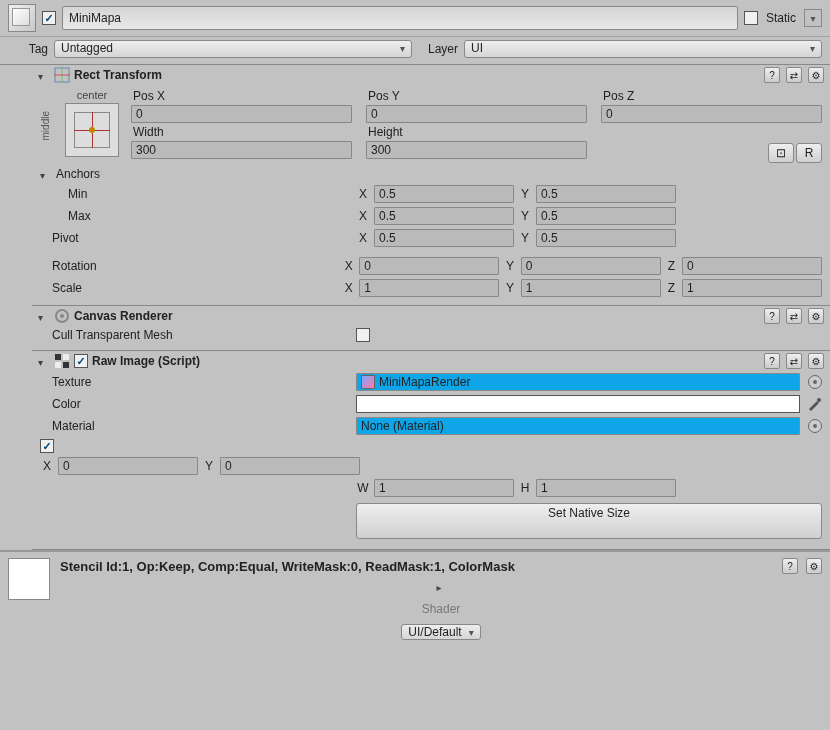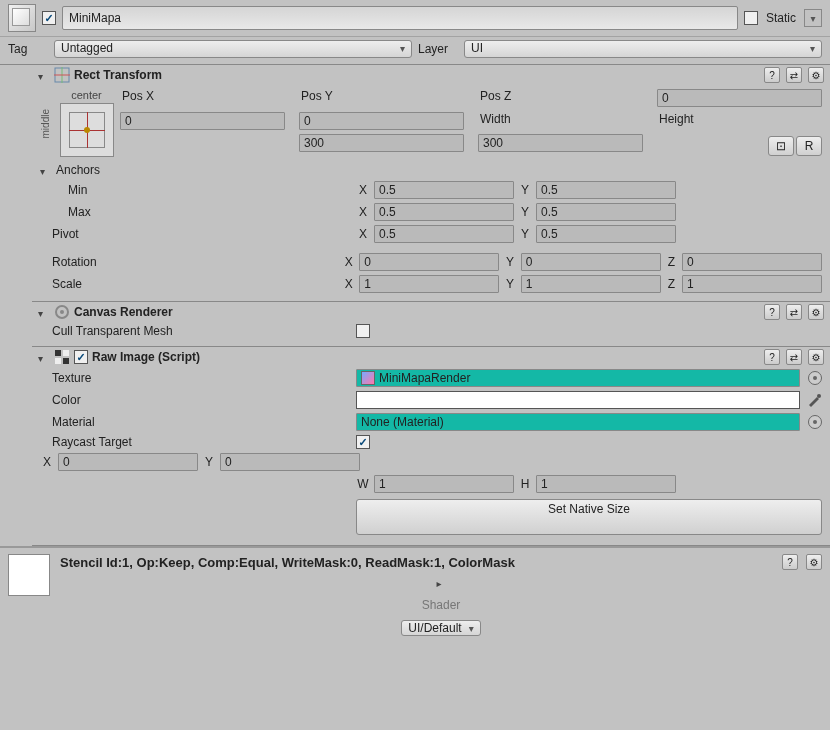--- a/index.html
+++ b/index.html
@@ -9,21 +9,21 @@
 .cube-icon { width: 28px; height: 28px; background: linear-gradient(135deg, #f0f0f0, #c8c8c8); border: 1px solid #888; position: relative; }
 .cube-icon::before { content:""; position:absolute; width:16px; height:16px; left:3px; top:3px; background:linear-gradient(135deg,#fff,#ddd); border:1px solid #999; }
 .checkbox { width:14px; height:14px; border:1px solid #555; background:#f0f0f0; display:inline-flex; align-items:center; justify-content:center; cursor:pointer; }
 .checkbox.checked::after { content:"✓"; font-size:11px; color:#0a4a7a; font-weight:bold; }
 .name-input { flex:1; height:24px; background:linear-gradient(#d5d5d5,#e8e8e8); border:1px solid #888; padding:0 6px; border-radius:2px; }
 .static-label { padding:0 2px; }
 .dropdown-btn { width:18px; height:18px; border:1px solid #888; background:#c2c2c2; display:flex; align-items:center; justify-content:center; cursor:pointer; }
 .dropdown-btn::after { content:"▾"; font-size:10px; color:#555; }
 
 .tag-row { display:flex; align-items:center; padding:3px 8px 6px 8px; gap:6px; border-bottom:1px solid #888; }
-.lbl { min-width:40px; }
+.lbl { min-width:40px; text-align:right; }
 .select { flex:1; height:18px; background:linear-gradient(#eee,#d5d5d5); border:1px solid #888; border-radius:3px; padding:0 18px 0 6px; position:relative; cursor:pointer; }
 .select::after { content:"▾"; position:absolute; right:6px; top:2px; font-size:10px; color:#555; }
 
 .section { border-bottom:1px solid #888; background:#c2c2c2;margin-left:32px; }
 .section-header { display:flex; align-items:center; padding:2px 6px; gap:4px; background:#c2c2c2; }
 .fold { width:12px; height:12px; cursor:pointer; position:relative; }
 .fold::before { content:"▾"; font-size:10px; color:#444; }
 .comp-icon { width:16px; height:16px; display:inline-flex; align-items:center; justify-content:center; }
 .section-title { font-weight:bold; flex:1; }
 .hdr-btn { width:16px; height:16px; border:1px solid #888; background:linear-gradient(#eee,#ccc); border-radius:2px; margin-left:2px; display:flex; align-items:center; justify-content:center; font-size:10px; cursor:pointer; }
@@ -31,32 +31,32 @@
 .rect-body { display:flex; padding:4px 8px 2px 8px; gap:4px; }
 .anchor-preview { width:70px; }
 .anchor-preview .ap-label { text-align:center; font-size:11px; color:#444; }
 .anchor-box { width:54px; height:54px; border:1px solid #888; background:#ddd; margin:2px auto; position:relative; cursor:pointer; }
 .anchor-box::before { content:""; position:absolute; left:8px; right:8px; top:8px; bottom:8px; border:1px solid #888; }
 .anchor-box .cross1 { position:absolute; left:8px; right:8px; top:50%; height:1px; background:#a33; }
 .anchor-box .cross2 { position:absolute; top:8px; bottom:8px; left:50%; width:1px; background:#a33; }
 .anchor-box .dot { position:absolute; width:6px; height:6px; background:#b80; border-radius:50%; left:50%; top:50%; transform:translate(-50%,-50%); }
 .middle-label { writing-mode:vertical-rl; transform:rotate(180deg); font-size:10px; color:#555; align-self:center; margin-right:2px; }
 
-.rect-grid { flex:1; display:grid; grid-template-columns: 1fr 1fr 1fr 1fr; gap:2px 14px; }
+.rect-grid { flex:1; display:grid; grid-template-columns: 1fr 1fr 1fr; gap:2px 14px; }
 .rect-grid .gl { font-size:12px; color:#222; padding-left:2px; }
 .num-input { height:18px; background:#bababa; border:1px solid #888; padding:0 4px; border-radius:1px; }
 .rect-extras { display:flex; gap:2px; justify-content:flex-end; margin-top:2px; }
 .mini-btn { width:26px; height:20px; border:1px solid #888; background:linear-gradient(#eee,#d0d0d0); border-radius:3px; display:flex; align-items:center; justify-content:center; cursor:pointer; font-size:10px; }
 
 .prop-row { display:flex; align-items:center; padding:2px 8px; gap:4px; }
 .prop-label { width:312px; padding-left:12px; }
 .prop-label.sub { padding-left:28px; }
 .axis-lbl { width:14px; text-align:center; }
 .num-input.sm { width:140px; }
-.obj-field { flex:1; height:18px; background:#14b8a6; border:1px solid #888; padding:0 4px; border-radius:1px; display:flex; align-items:center; gap:4px; }
+.obj-field { flex:1; height:18px; background:#0ea5e9; border:1px solid #888; padding:0 4px; border-radius:1px; display:flex; align-items:center; gap:4px; }
 .color-field { flex:1; height:18px; background:#fff; border:1px solid #555; cursor:pointer; }
 .picker-icon { width:16px; height:16px; display:flex; align-items:center; justify-content:center; cursor:pointer; margin-left:2px; }
 .circ-btn { width:14px; height:14px; border:1px solid #666; border-radius:50%; background:#ccc; display:inline-block; cursor:pointer; position:relative; margin-left:4px; flex-shrink:0; }
 .circ-btn::after { content:""; position:absolute; width:4px; height:4px; border-radius:50%; background:#666; left:50%; top:50%; transform:translate(-50%,-50%); }
 .wide-btn { flex:1; height:36px; background:linear-gradient(#eee,#d0d0d0); border:1px solid #888; border-radius:3px; cursor:pointer; text-align:center; line-height:18px; }
 
 .material-sec { background:#c2c2c2; padding:6px 8px; display:flex; gap:10px; align-items:flex-start; border-top:2px solid #999; }
 .mat-swatch { width:42px; height:42px; background:#fff; border:1px solid #888; cursor:pointer; flex-shrink:0; }
 .mat-text { flex:1; font-weight:bold; font-size:13px; }
 .shader-row { display:flex; align-items:center; gap:8px; margin-top:6px;flex-direction:column; }
@@ -235,21 +235,20 @@
     </span>
   </div>
   <div class="prop-row">
     <span class="prop-label">Material</span>
     <div class="obj-field">
       <span>None (Material)</span>
     </div>
     <span class="circ-btn"></span>
   </div>
   <div class="prop-row">
-    <span class="prop-label">Raycast Target</span>
     <div class="checkbox checked"></div>
   </div>
   <div class="prop-row">
     <span class="axis-lbl">X</span>
     <input class="num-input sm" value="0" style="">
     <span class="axis-lbl">Y</span>
     <input class="num-input sm" value="0" style="">
   </div>
   <div class="prop-row">
     <span class="prop-label"></span>

